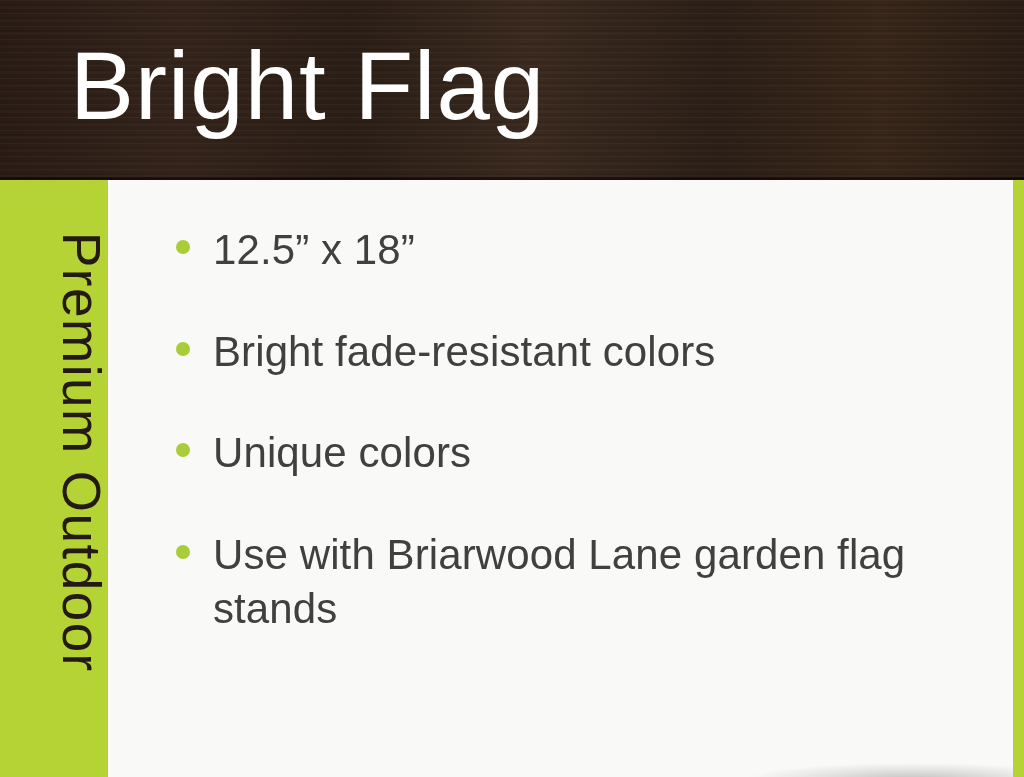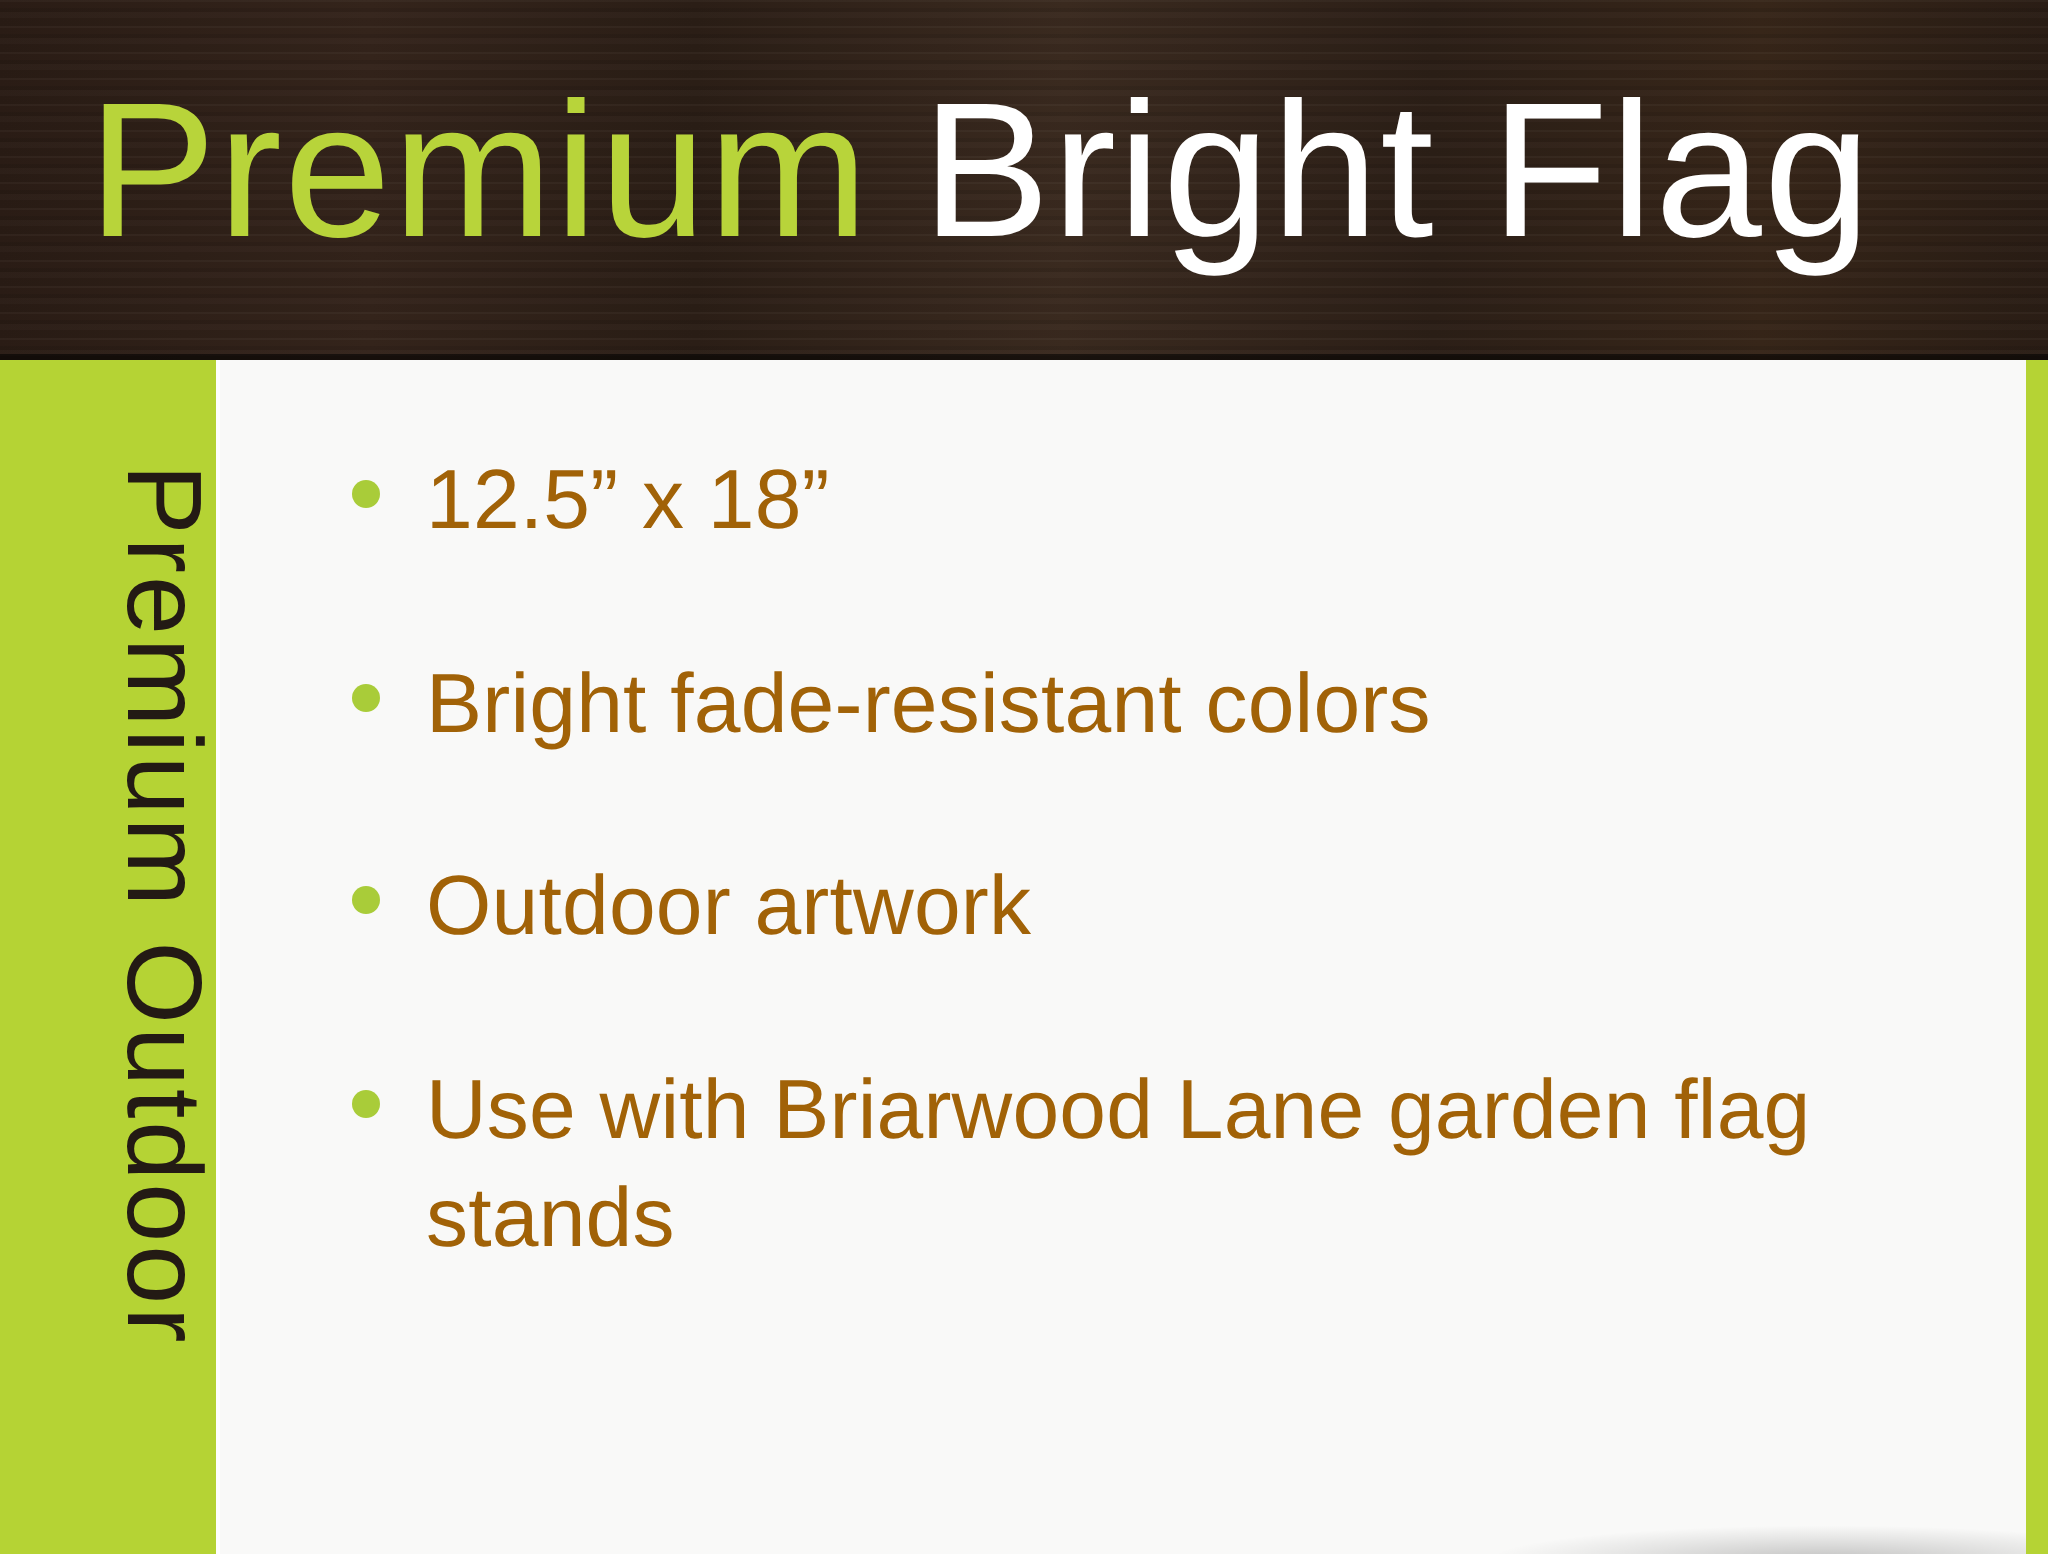--- a/index.html
+++ b/index.html
@@ -148,21 +148,21 @@
     margin: 0;
     padding: 0;
   }
   .feature-item {
     position: relative;
     padding-left: 37px;
     margin: 0 0 47px 0;
     font-size: 42px;
     font-weight: 400;
     line-height: 1.30;
-    color: #a16207;
+    color: #404040;
     letter-spacing: 0.1px;
   }
   .feature-item:last-child {
     margin-bottom: 16px;
   }
   .feature-bullet {
     position: absolute;
     left: 0;
     top: 17px;
     width: 14px;
@@ -188,21 +188,20 @@
     pointer-events: none;
   }
 </style>
 </head>
 <body>
 
 <div id="page">
 
   <div id="header">
     <div id="header-title">
-      <span class="t-accent">Premium</span>
       <span class="t-space"></span>
       <span class="t-main">Bright Flag</span>
     </div>
   </div>
 
   <div id="side-band">
     <div id="side-band-label">Premium Outdoor</div>
   </div>
 
   <div id="content">
@@ -210,21 +209,21 @@
       <li class="feature-item">
         <span class="feature-bullet"></span>
         <span class="feature-text">12.5” x 18”</span>
       </li>
       <li class="feature-item">
         <span class="feature-bullet"></span>
         <span class="feature-text">Bright fade-resistant colors</span>
       </li>
       <li class="feature-item">
         <span class="feature-bullet"></span>
-        <span class="feature-text">Outdoor artwork</span>
+        <span class="feature-text">Unique colors</span>
       </li>
       <li class="feature-item">
         <span class="feature-bullet"></span>
         <span class="feature-text">Use with Briarwood Lane garden flag stands</span>
       </li>
     </ul>
     <div id="bottom-shade"></div>
   </div>
 
   <div id="edge-strip"></div>

